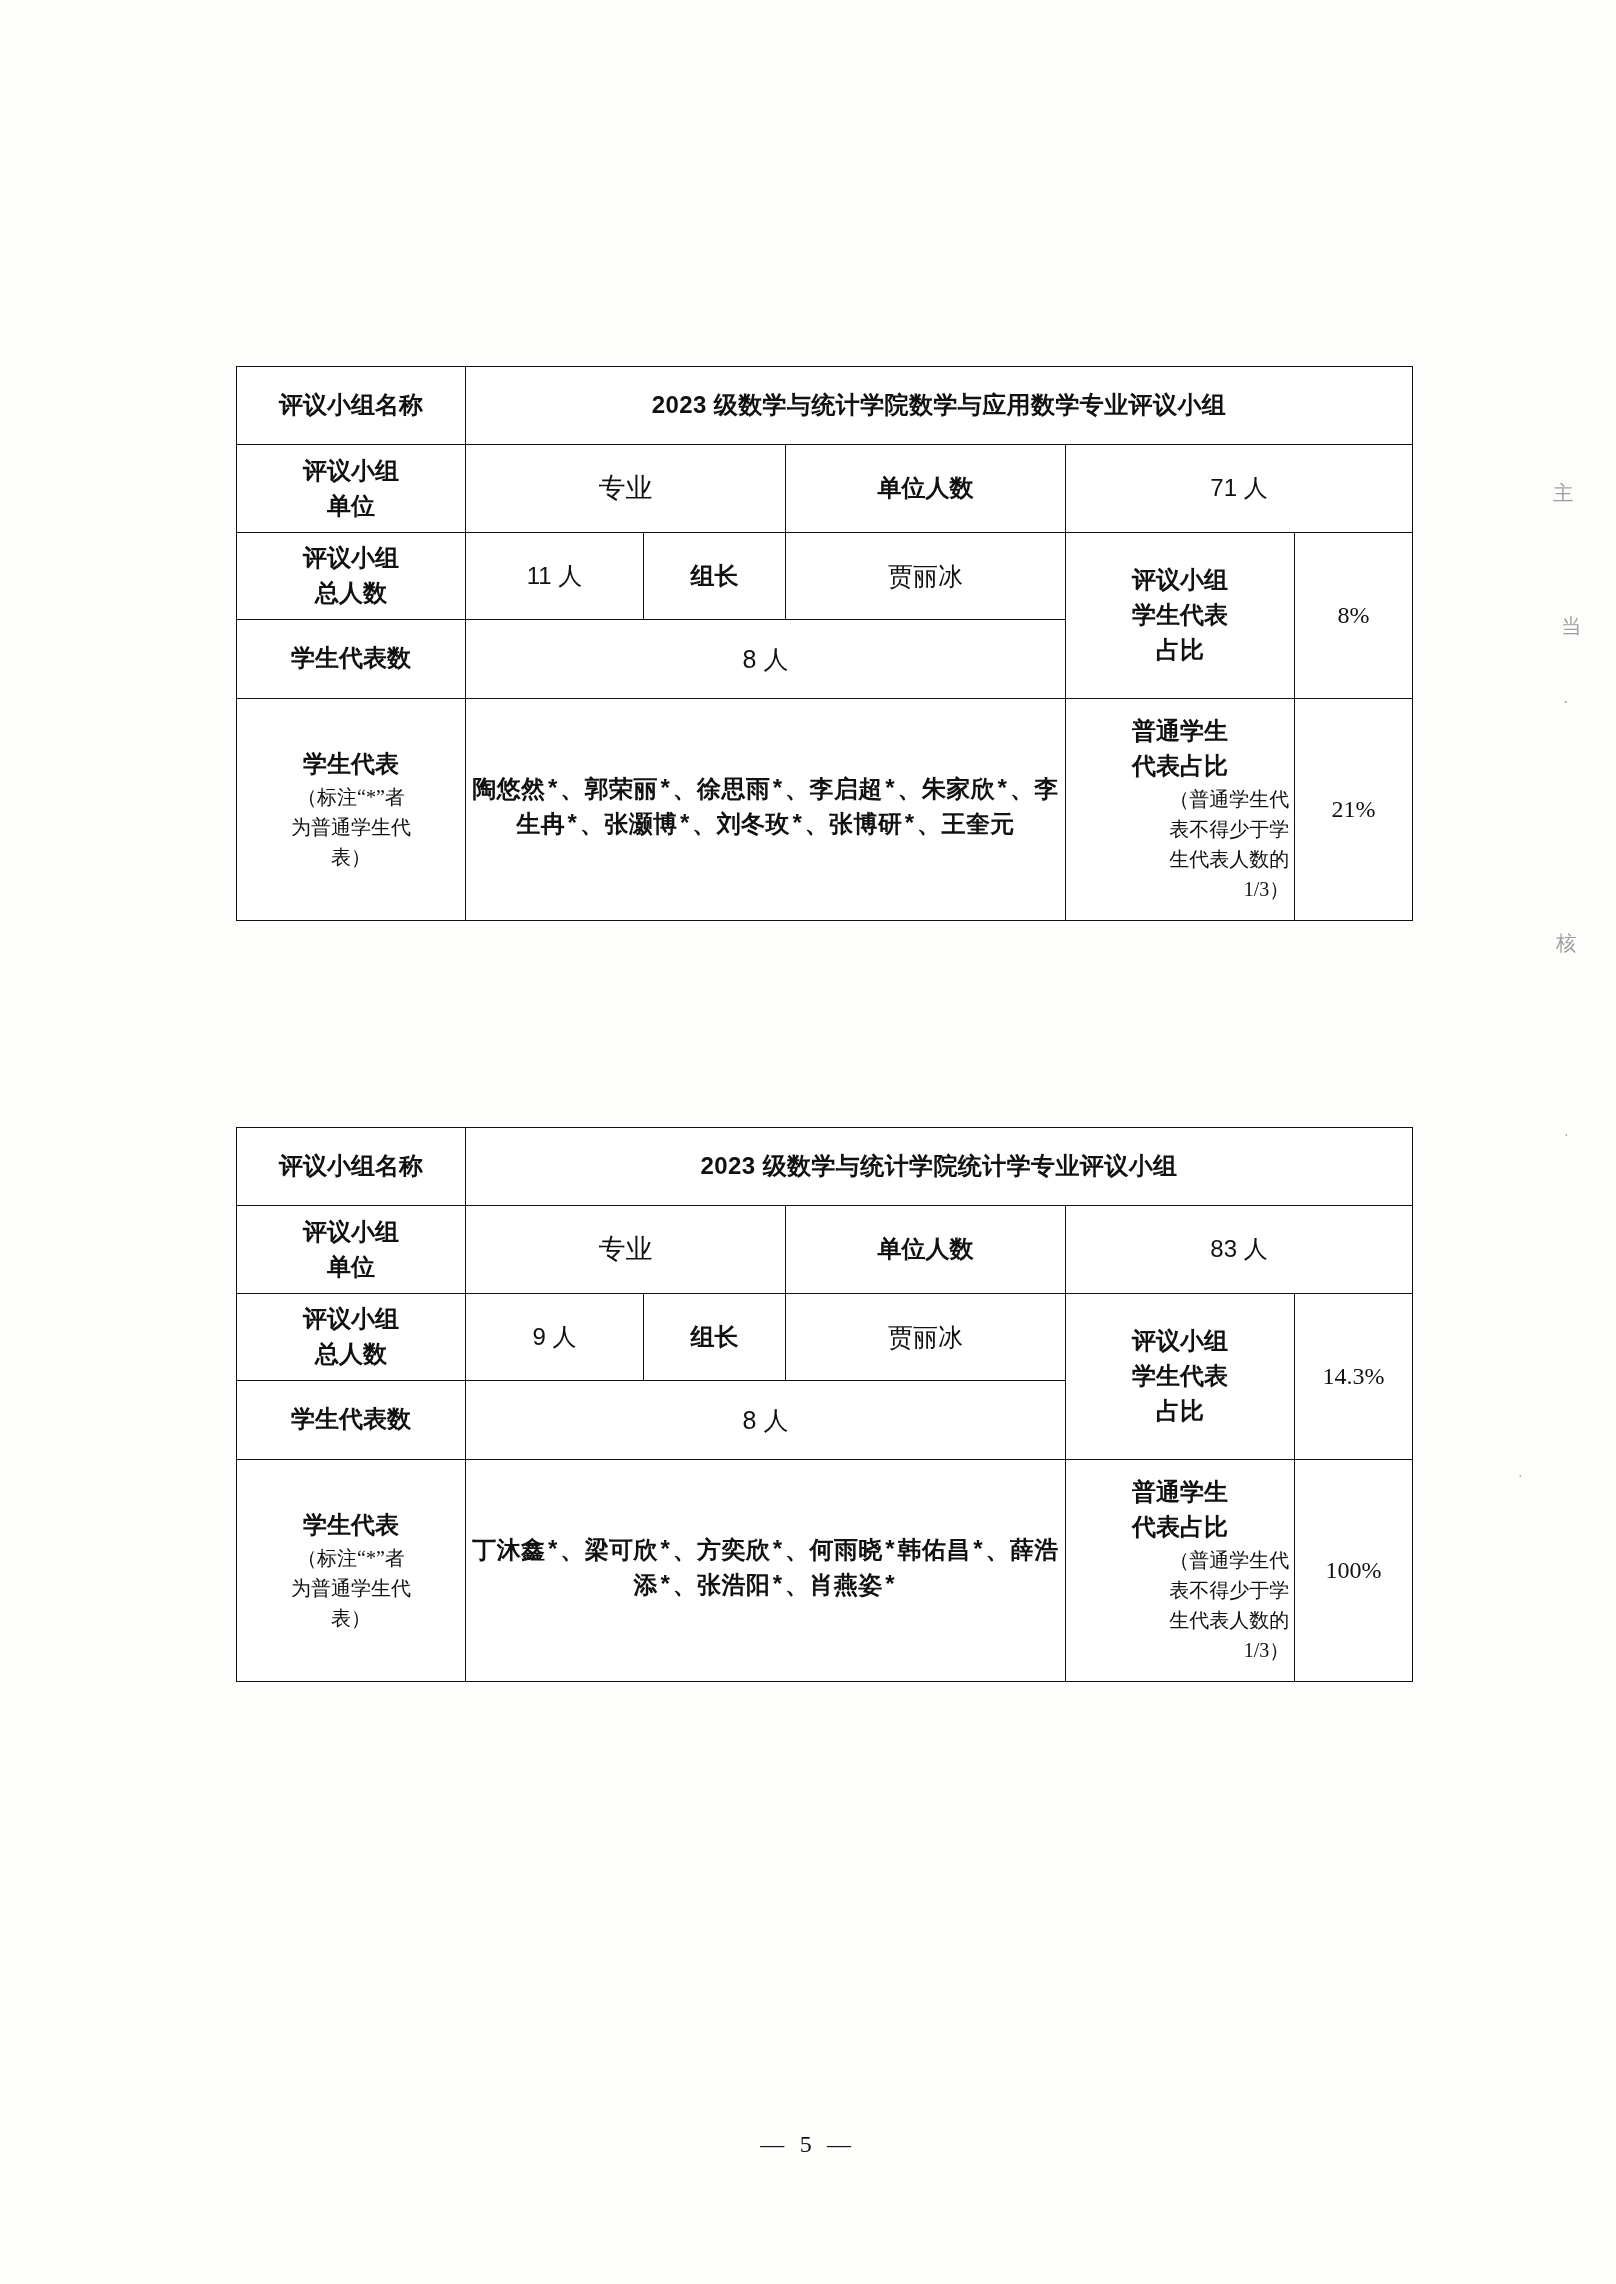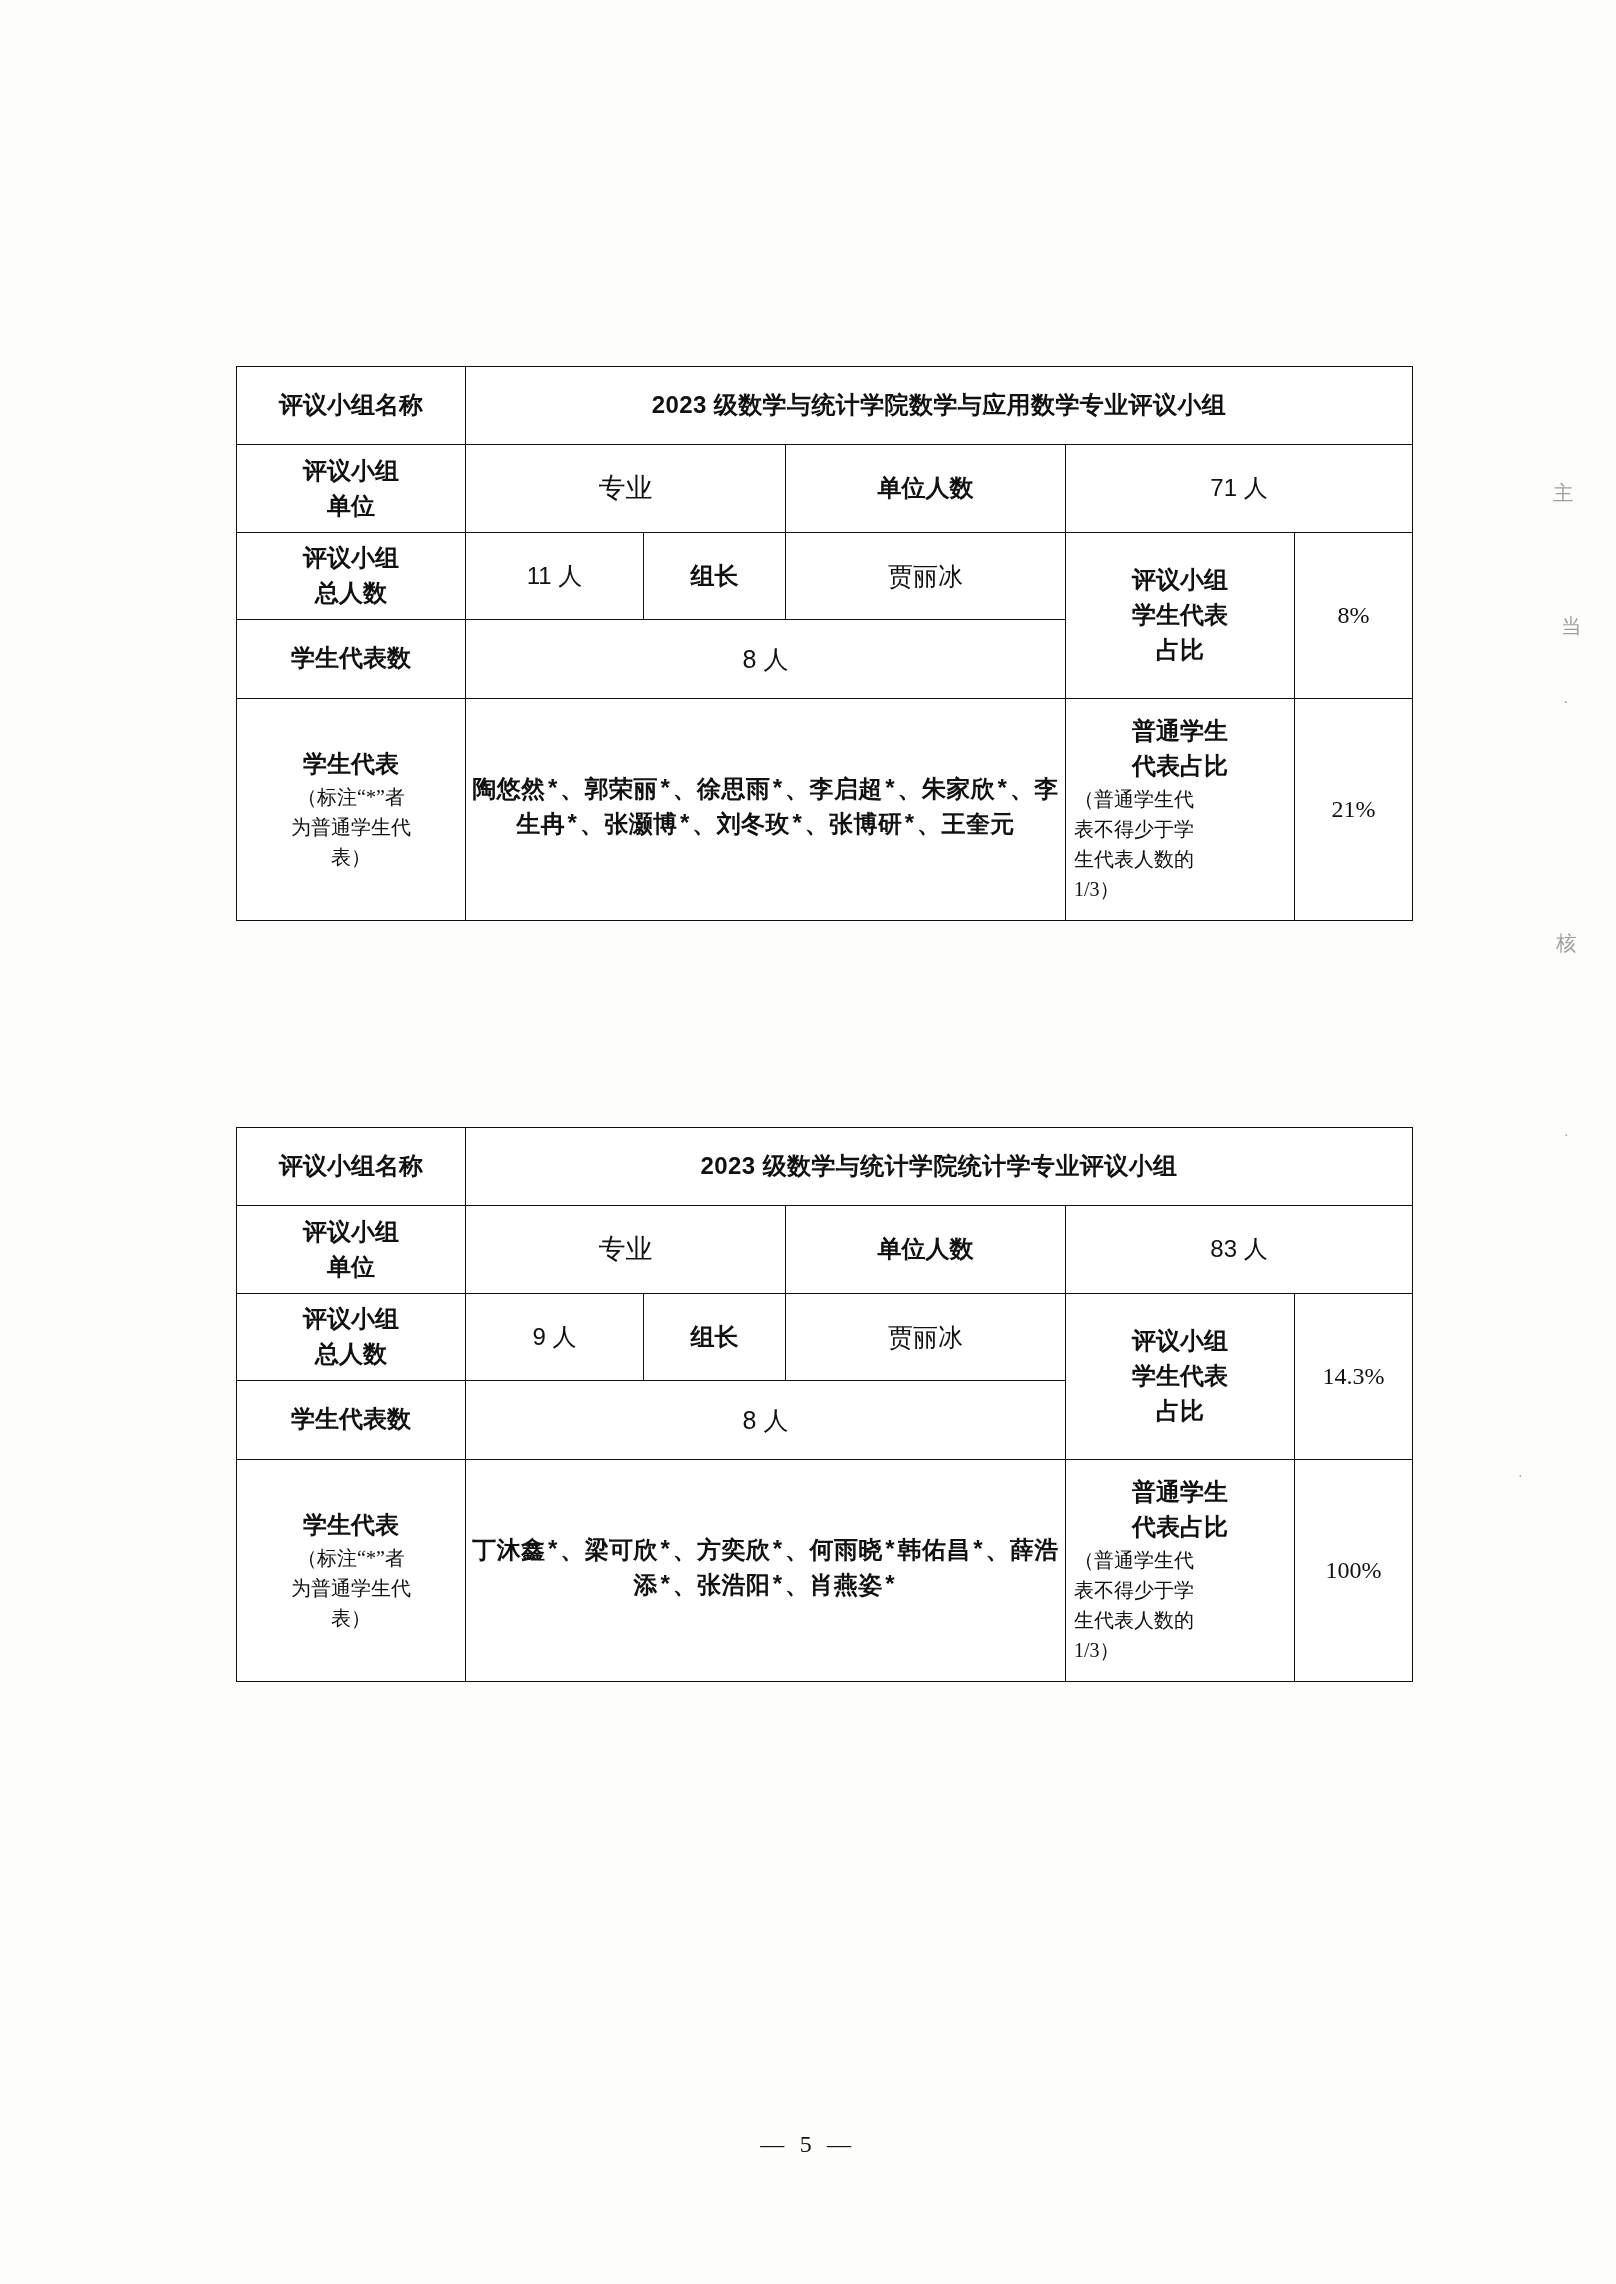--- a/index.html
+++ b/index.html
@@ -80,21 +80,21 @@
     letter-spacing: 0.4px;
   }
   .note {
     font-family: "Liberation Serif", "DejaVu Serif", serif;
     font-weight: 400;
     font-size: 20px;
     line-height: 1.5;
     display: block;
   }
   .note-left {
-    text-align: left;
+    text-align: right;
     padding-left: 3.2px;
   }
   .stack {
     display: block;
   }
   .pct {
     font-family: "Liberation Serif", "DejaVu Serif", serif;
     font-size: 24.5px;
   }
   .pageno {

